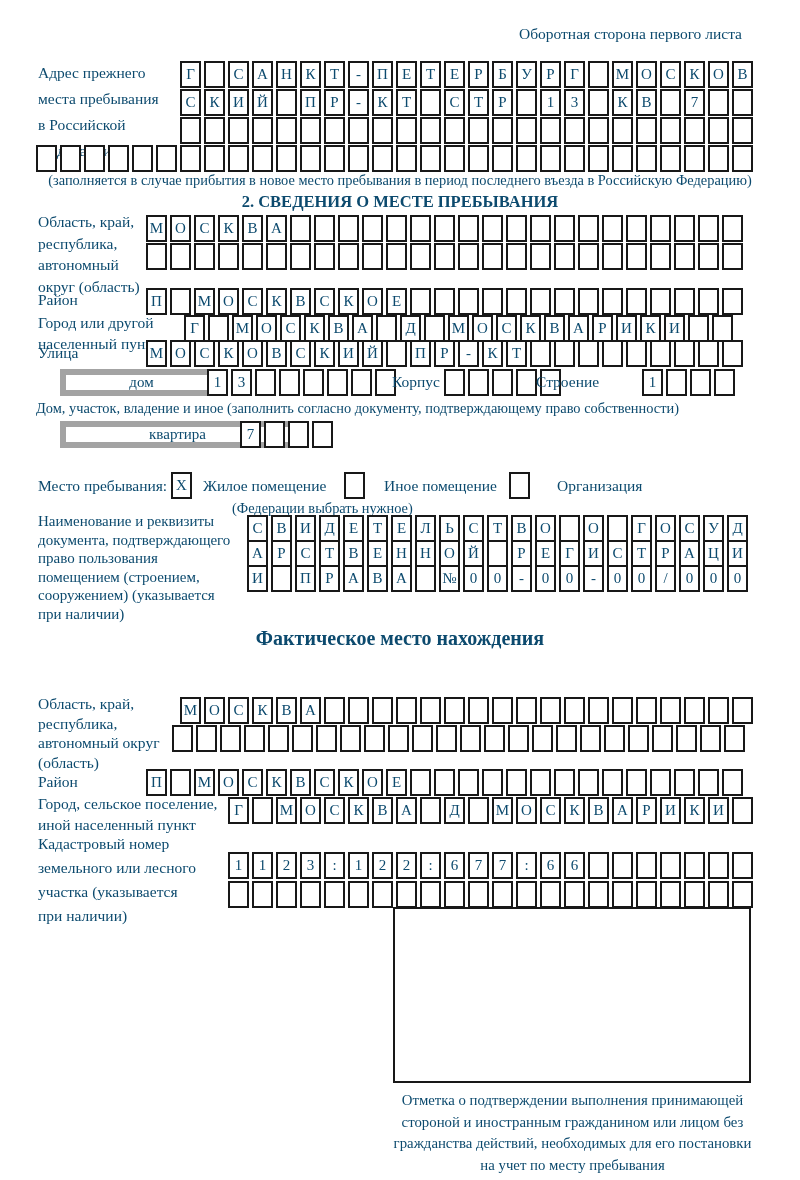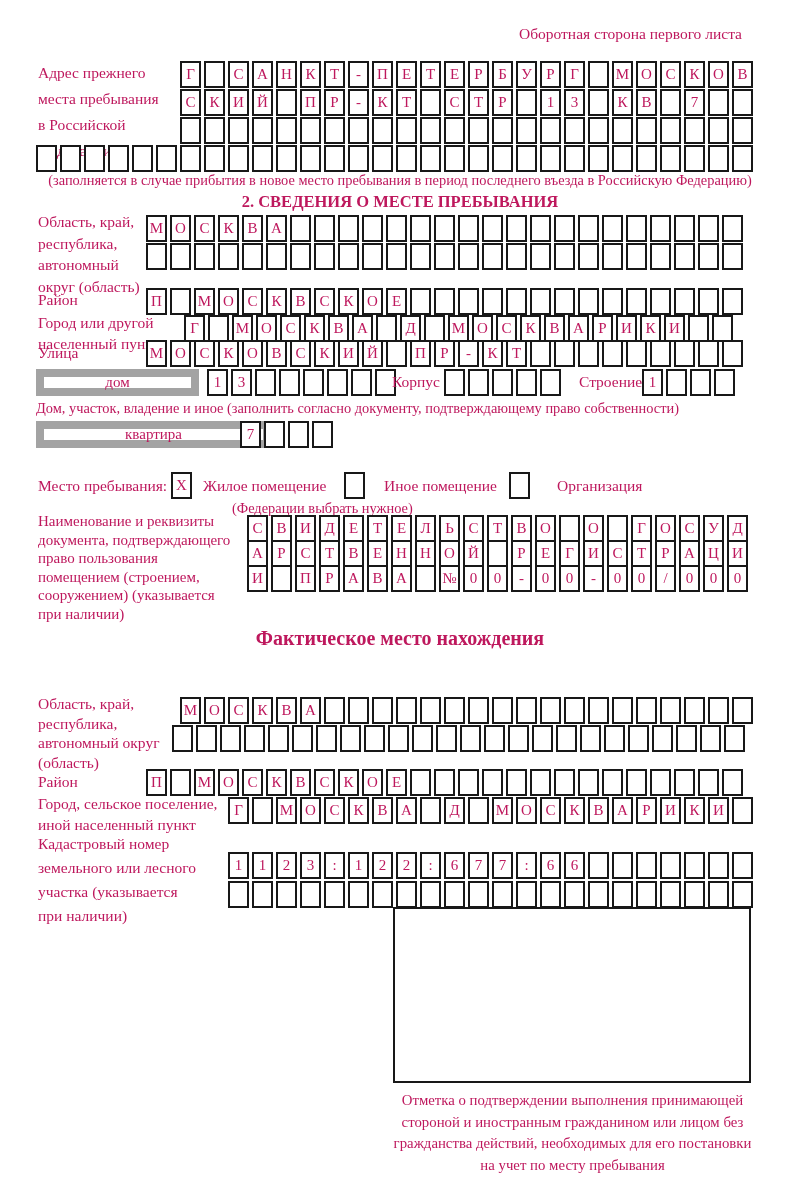--- a/index.html
+++ b/index.html
@@ -1,40 +1,40 @@
 <!DOCTYPE html>
 <html lang="ru"><head>
 <meta charset="utf-8">
 <style>
   html,body { margin:0; padding:0; background:#ffffff; }
   .sheet {
     position:relative; width:800px; height:1180px; margin:0 auto;
-    background:#ffffff; color:#be185d;
+    background:#ffffff; color:#0c4a6e;
     font-family:"Liberation Serif","DejaVu Serif",serif;
     font-size:15px; line-height:1.25;
   }
   .abs { position:absolute; }
   .corner { top:24px; right:58px; font-size:15.5px; }
   .lbl { font-size:15.5px; }
   .lines div { white-space:nowrap; }
   .cellrow { display:flex; gap:3px; }
   .cell {
     display:inline-block; box-sizing:content-box;
     width:17px; height:23px; border:2px solid #181818;
     text-align:center; line-height:23px; font-size:15px;
     background:#fff; flex:0 0 auto;
   }
   .cellbox {
     display:inline-block; width:17px; height:23px; border:2px solid #181818;
     text-align:center; line-height:23px; font-size:15px; background:#fff;
   }
   .widebox {
-    box-sizing:border-box; border:8px solid #a3a3a3; height:27px;
+    box-sizing:border-box; border:6px solid #a3a3a3; height:27px;
     display:flex; align-items:center; justify-content:center;
-    font-size:15px; background:#fff;
+    font-size:15px; background:#fff;margin-left:24px;
   }
   .note { font-size:14.4px; }
   .center { left:0; width:800px; text-align:center; }
   .title { font-weight:bold; font-size:16.5px; }
   .subtitle { font-weight:bold; font-size:20px; }
   .stampbox { box-sizing:border-box; border:2px solid #181818; background:#fff; }
 </style>
 </head>
 <body>
 
@@ -323,21 +323,21 @@
       <span class="cell"></span>
     </div>
   <div class="abs lbl" style="left:392px; top:372px;">Корпус</div>
   <div class="abs cellrow" style="left:444px; top:369px;">
       <span class="cell"></span>
       <span class="cell"></span>
       <span class="cell"></span>
       <span class="cell"></span>
       <span class="cell"></span>
     </div>
-  <div class="abs lbl" style="left:579px; top:372px;">Строение</div>
+  <div class="abs lbl" style="left:536px; top:372px;">Строение</div>
   <div class="abs cellrow" style="left:642px; top:369px;">
       <span class="cell">1</span>
       <span class="cell"></span>
       <span class="cell"></span>
       <span class="cell"></span>
     </div>
   <div class="abs note" style="left:36px; top:399px;">Дом, участок, владение и иное (заполнить согласно документу, подтверждающему право собственности)</div>
 
   <div class="abs widebox" style="left:36px; top:421px; width:235px;">квартира</div>
   <div class="abs cellrow" style="left:240px; top:421px;">

